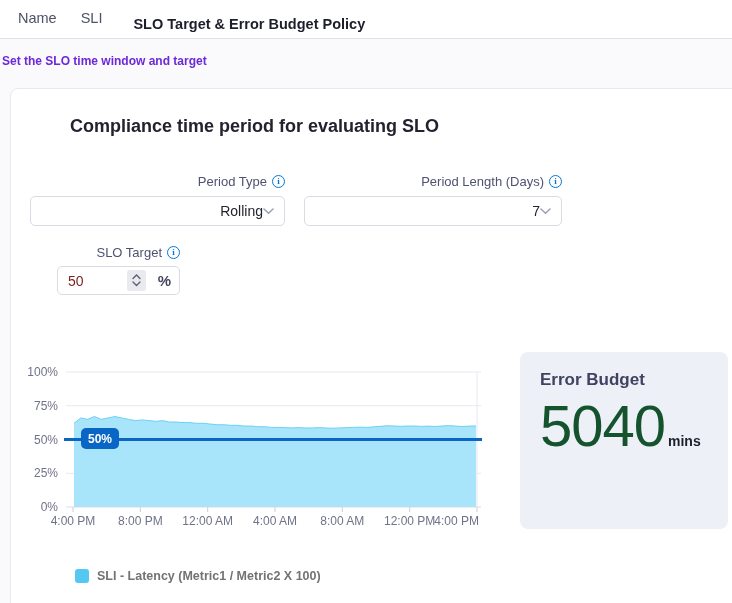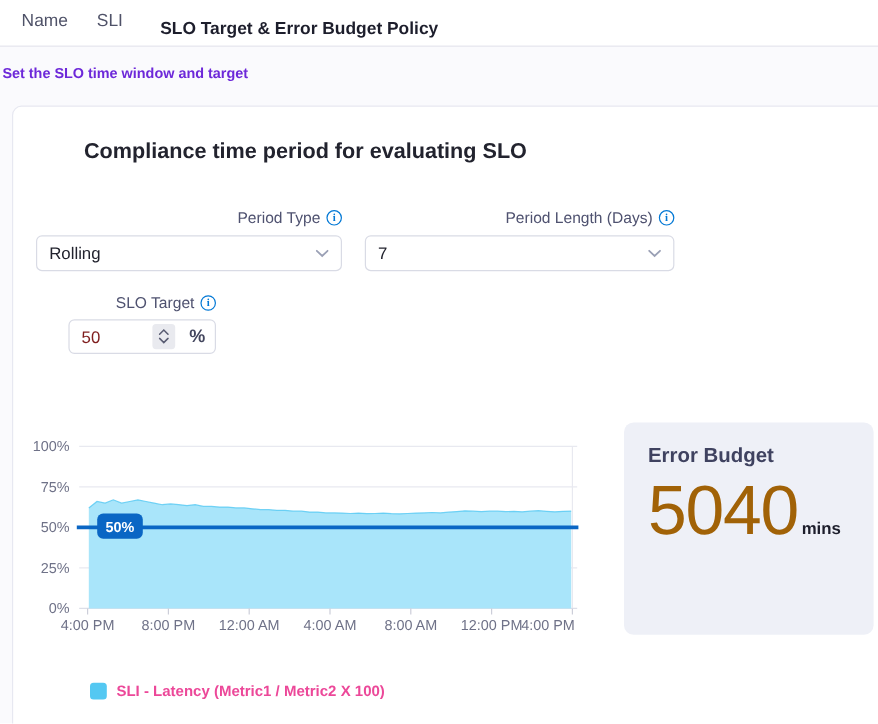--- a/index.html
+++ b/index.html
@@ -24,46 +24,46 @@
   .field { position:absolute; top:84px; }
   .field.f1 { left:19px; width:255px; }
   .field.f2 { left:293px; width:258px; }
   .field.f3 { top:155px; left:19px; width:123px;margin-left:27px; }
   .label-row { display:flex; align-items:center; gap:5px; height:16px;justify-content:flex-end; }
   .label { font-size:13px; font-weight:500; color:#4f5270; }
   .info-icon { width:13px; height:13px; border:1px solid #0278d5; border-radius:50%;
     color:#0278d5; font-size:9px; font-weight:700; line-height:11px; text-align:center;
     display:inline-block; cursor:pointer; font-family:"Liberation Serif","DejaVu Serif",serif; }
   .select { margin-top:7px; height:30px; background:#fff; border:1px solid #d9dbe5; border-radius:5px;
-    display:flex; align-items:center; justify-content:space-between; padding:0 10px; cursor:pointer; }
+    display:flex; align-items:center; justify-content:flex-end; padding:0 10px; cursor:pointer; }
   .select .val { font-size:14px; color:#22232e; }
 
   .num-wrap { margin-top:6px; height:29px; width:123px; border:1px solid #d9dbe5; border-radius:5px;
     background:#fff; display:flex; align-items:center; position:relative; }
   .num-input { border:none; outline:none; width:56px; padding-left:10px; font-size:14px; color:#7f1d1d;
     font-family:inherit; background:transparent; }
   .stepper { position:absolute; right:33px; top:3px; width:19px; height:21px; background:#e9eaef;
     border-radius:3px; display:flex; flex-direction:column; align-items:center; justify-content:center; gap:1px; cursor:pointer; }
   .pct { position:absolute; right:8px; font-size:15px; font-weight:700; color:#43465e; }
 
   
   #chart-svg { position:absolute; left:9px; top:269px; width:480px; height:190px; }
   .threshold-badge { position:absolute; left:70px; top:339px; min-width:38px; height:21px; padding:0 7px;
     background:#0a66c4; border-radius:5px; color:#fff; font-size:12px; font-weight:700;
     display:flex; align-items:center; justify-content:center; }
   .legend { position:absolute; left:64px; top:480px; display:flex; align-items:center; gap:8px; cursor:pointer; }
   .legend-swatch { width:14px; height:14px; border-radius:3px; background:#54c8f2; display:inline-block; }
-  .legend-label { font-size:12.5px; font-weight:600; color:#ec4899; }
+  .legend-label { font-size:12.5px; font-weight:600; color:#737373; }
 
   
   .error-budget { position:absolute; left:509px; top:263px; width:208px; height:177px;
     background:#eef0f7; border-radius:8px; padding:18px 20px; }
   .eb-title { font-size:17px; font-weight:700; color:#3f4260; }
   .eb-value-row { display:flex; align-items:baseline; margin-top:2px; }
-  .eb-value { font-size:58px; font-weight:400; color:#a16207; letter-spacing:-1px;text-align:right; }
+  .eb-value { font-size:58px; font-weight:400; color:#14532d; letter-spacing:-1px;text-align:right; }
   .eb-unit { font-size:14px; font-weight:700; color:#1d1e2c; margin-left:3px; }
 </style>
 </head>
 <body>
 
 <div class="tabbar">
   <div class="tab">Name</div>
   <div class="tab">SLI</div>
   <div class="tab active">SLO Target &amp; Error Budget Policy</div>
 </div>

